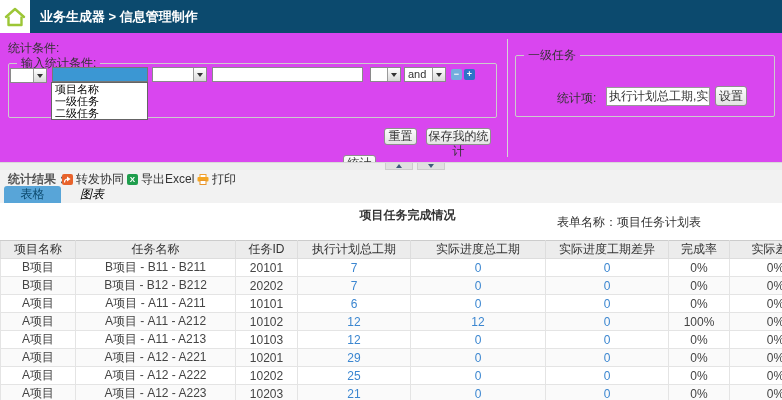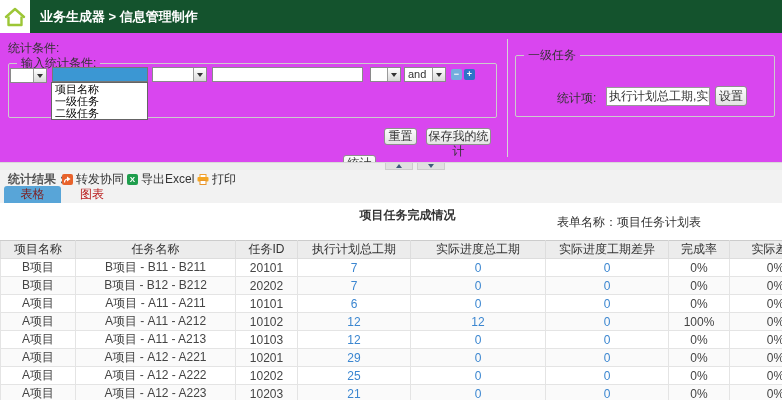--- a/index.html
+++ b/index.html
@@ -1,21 +1,21 @@
 <!DOCTYPE html>
 <html><head>
 <meta charset="utf-8">
 <style>
   * { box-sizing: border-box; }
   body { margin:0; }
   .app{position:relative;width:782px;height:400px;overflow:hidden;background:#fff;
        font-family:"Liberation Sans","DejaVu Sans",sans-serif;font-size:12px;color:#333;}
 
   
-  .header{position:absolute;left:0;top:0;width:782px;height:33px;background:#14532d;padding-left:40px;}
+  .header{position:absolute;left:0;top:0;width:782px;height:33px;background:#0c4a6e;padding-left:40px;}
   .home-box{position:absolute;left:0;top:0;width:30px;height:33px;background:#fff;
             display:flex;align-items:center;justify-content:center;cursor:pointer;}
   .breadcrumb{position:absolute;left:40px;top:0;height:33px;line-height:33px;color:#fff;
               font-weight:bold;font-size:13px;cursor:pointer;}
 
   
   .top-panel{position:absolute;left:0;top:33px;width:782px;height:129px;background:#d946ef;}
   .cond-label{position:absolute;left:8px;top:7px;}
   fieldset{position:absolute;border:1px solid #ccc;border-radius:2px;margin:0;padding:0;}
   legend{font-size:12px;margin-left:8px;padding:0 4px;color:#333;}
@@ -72,22 +72,22 @@
   .results-bar{position:absolute;left:0;top:170px;width:782px;height:16px;background:#f2f2f2;}
   .results-label{position:absolute;left:8px;top:1px;font-weight:bold;color:#555;}
   .tool-item{position:absolute;top:1px;display:flex;align-items:center;gap:3px;cursor:pointer;}
   .ti-forward{left:62px;} .ti-excel{left:127px;} .ti-print{left:197px;}
   .ico-excel{display:inline-block;width:11px;height:11px;background:#1f9e4d;border-radius:2px;
              color:#fff;font-size:8px;line-height:11px;text-align:center;font-weight:bold;}
 
   
   .tabs-row{position:absolute;left:0;top:186px;width:782px;height:17px;background:#f2f2f2;}
   .tab{position:absolute;top:0;height:17px;line-height:17px;text-align:center;cursor:pointer;}
-  .tab.active{left:4px;width:57px;background:#58a5d8;color:#7f1d1d;border-radius:3px 3px 0 0;}
-  .tab.inactive{left:66px;width:52px;color:#b91c1c;}
+  .tab.active{left:4px;width:57px;background:#58a5d8;color:#0c4a6e;border-radius:3px 3px 0 0;}
+  .tab.inactive{left:66px;width:52px;color:#000000;font-style:italic;}
 
   
   .content{position:absolute;left:0;top:203px;width:782px;height:197px;background:#fff;}
   .report-title{position:absolute;left:0;top:4px;width:815px;text-align:center;font-weight:bold;}
   .report-meta{position:absolute;left:557px;top:13px;line-height:13px;}
   table{position:absolute;left:0;top:37px;width:815px;border-collapse:collapse;
         table-layout:fixed;font-size:12px;}
   th{height:16px;background:#ececec;font-weight:normal;color:#333;
      border:1px solid #ddd;border-top:1px solid #ccc;padding:0;}
   td{height:17px;text-align:center;border:1px solid #e4e4e4;color:#444;padding:0;

